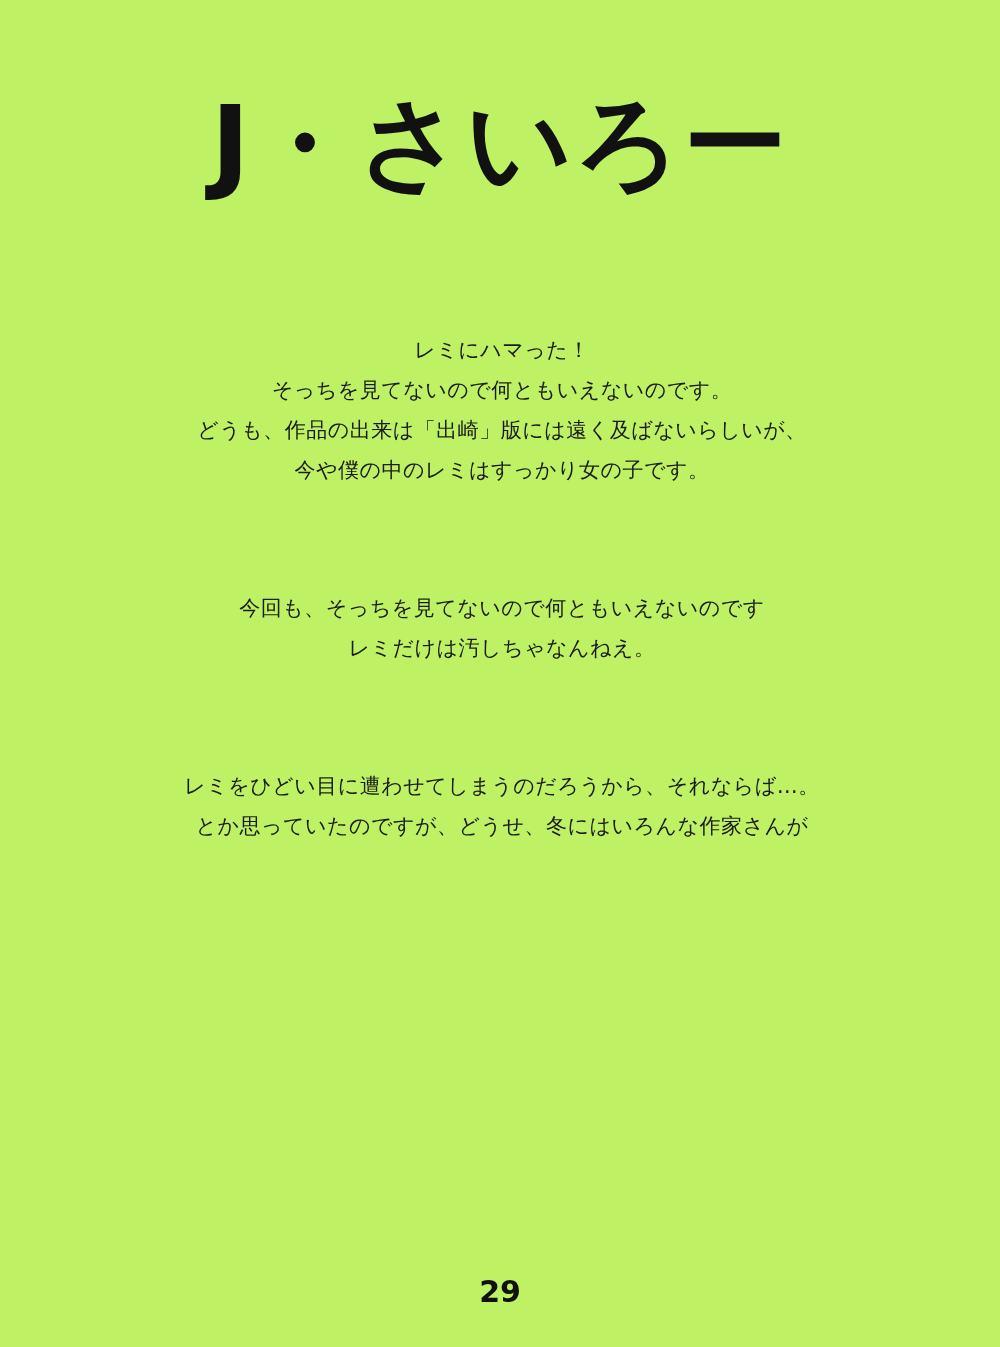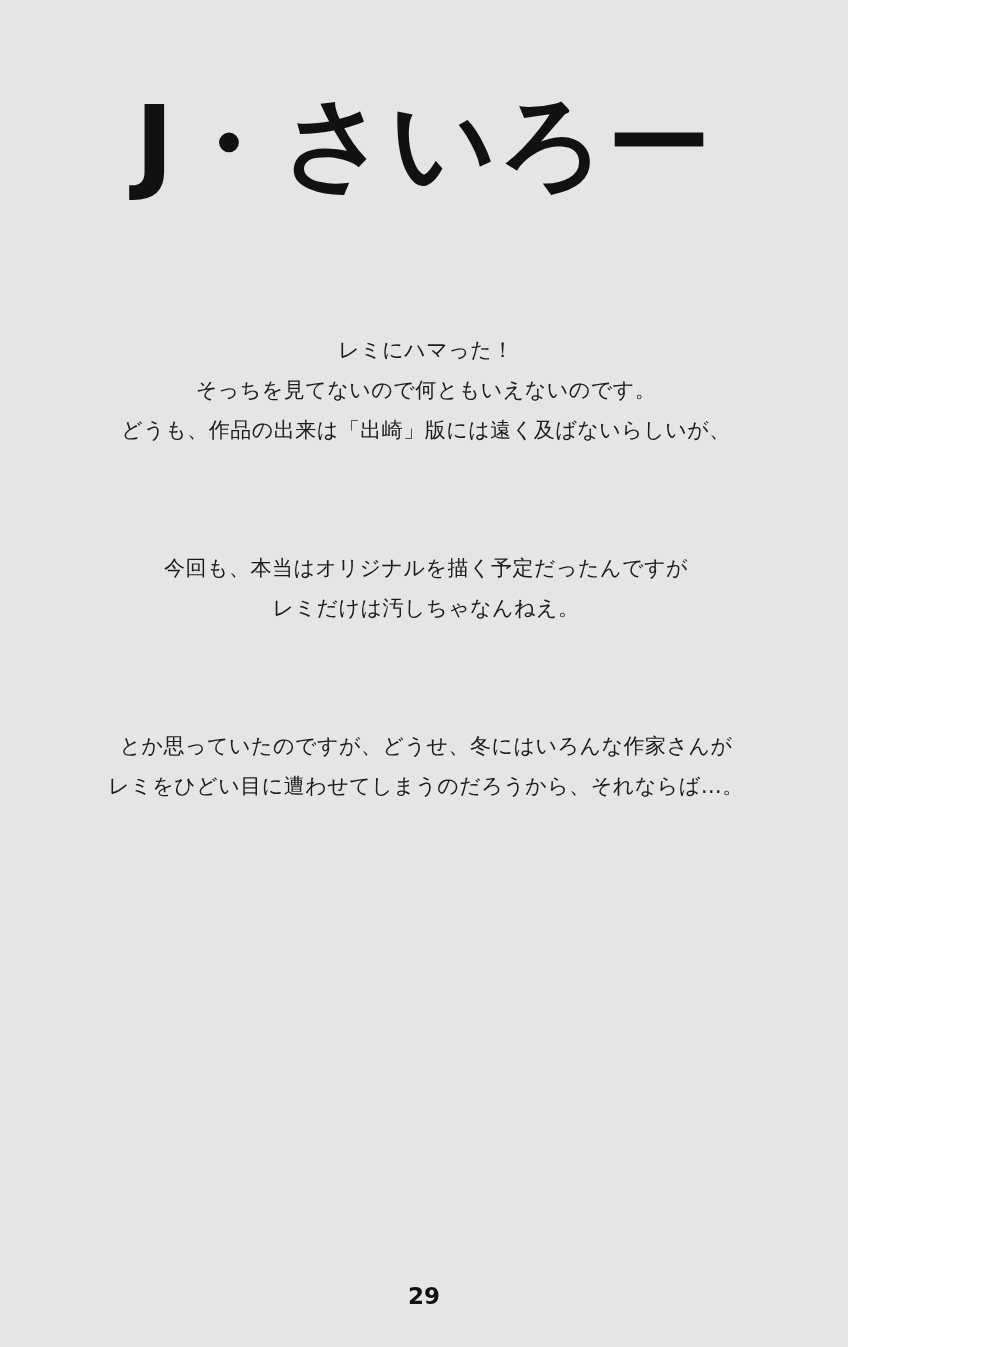--- a/index.html
+++ b/index.html
@@ -6,23 +6,23 @@
     margin: 0;
     padding: 0;
     background: #ffffff;
   }
   body {
     font-family: "Liberation Sans", sans-serif;
     color: #1a1a1a;
   }
   .page {
     position: relative;
-    width: 848px;
+    width: 1000px;
     height: 1347px;
-    background: #e5e5e5;
+    background: #bef264;
     overflow: hidden;
     box-sizing: border-box;
   }
   .title {
     position: absolute;
     top: 86px;
     left: 0;
     width: 100%;
     text-align: center;
     font-size: 104px;
@@ -56,53 +56,54 @@
   }
   .gap-lg {
     height: 44px;
   }
   .page-number {
     position: absolute;
     bottom: 38px;
     left: 0;
     width: 100%;
     text-align: center;
-    font-size: 23px;
+    font-size: 30px;
     font-weight: bold;
     color: #111111;
     font-family: "DejaVu Sans", sans-serif;
   }
 </style>
 </head>
 <body>
 
 <div class="page">
 
   <div class="title">J・さいろー</div>
 
   <div class="body-text">
 
     <div class="para">
       <div class="line">レミにハマった！</div>
       <div class="line">そっちを見てないので何ともいえないのです。</div>
       <div class="line">どうも、作品の出来は「出崎」版には遠く及ばないらしいが、</div>
+      <div class="line">今や僕の中のレミはすっかり女の子です。</div>
     </div>
 
     <div class="gap-lg"></div>
 
     <div class="para">
-      <div class="line">今回も、本当はオリジナルを描く予定だったんですが</div>
+      <div class="line">今回も、そっちを見てないので何ともいえないのです</div>
       <div class="line">レミだけは汚しちゃなんねえ。</div>
     </div>
 
     <div class="gap-lg"></div>
 
     <div class="para">
+      <div class="line">レミをひどい目に遭わせてしまうのだろうから、それならば…。</div>
       <div class="line">とか思っていたのですが、どうせ、冬にはいろんな作家さんが</div>
-      <div class="line">レミをひどい目に遭わせてしまうのだろうから、それならば…。</div>
     </div>
 
     <div class="gap-lg"></div>
 
 
     <div class="gap-lg"></div>
 
 
   </div>
 

